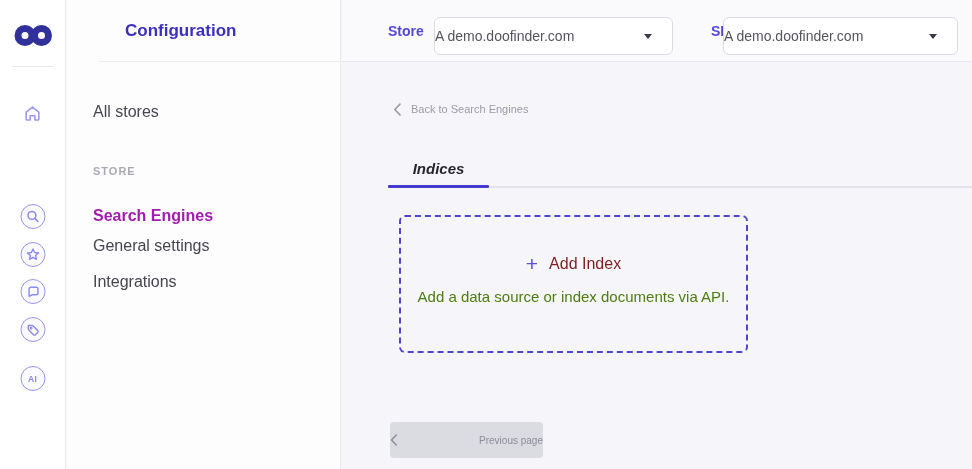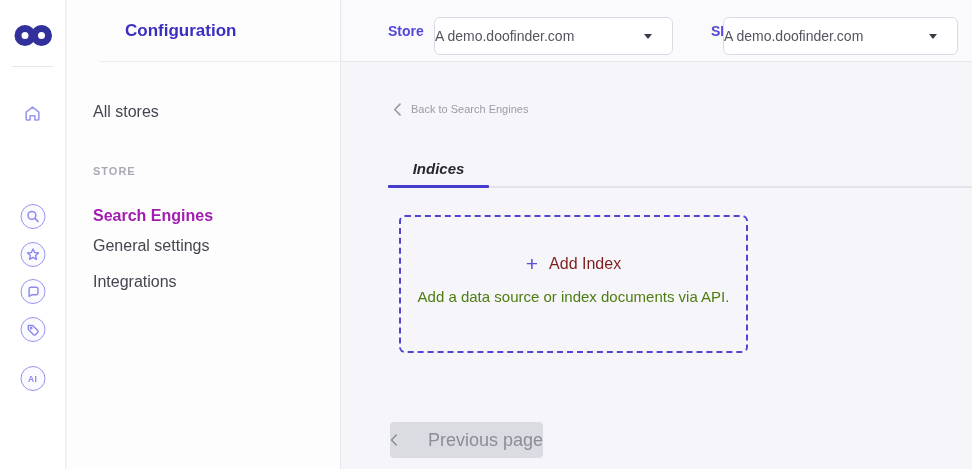--- a/index.html
+++ b/index.html
@@ -109,21 +109,21 @@
   }
   .add-row { display:flex; align-items:center; gap:11px; color:#5a50d8; }
   .plus-glyph { font-size:21px; font-weight:400; line-height:1; color:#5a50d8; }
   .add-label { font-size:16px; color:#7f1d1d; }
   .card-desc { margin-top:14px; font-size:15px; color:#4d7c0f; }
 
   .prev-btn {
     position:absolute; left:48px; top:422px; width:153px; height:36px;
     background:#dbdbe2; border:none; border-radius:4px; cursor:pointer;
     display:flex; align-items:center; justify-content:space-between; gap:11px;
-    font-family:"Liberation Sans", sans-serif; font-size:18px; color:#8d8d9a;
+    font-family:"Liberation Sans", sans-serif; font-size:10px; color:#8d8d9a;
   }
 
   svg { display:block; }
 </style>
 </head>
 <body>
 
 <aside class="rail">
   <div class="logo">
     <svg width="38" height="23" viewBox="0 0 38 23">

